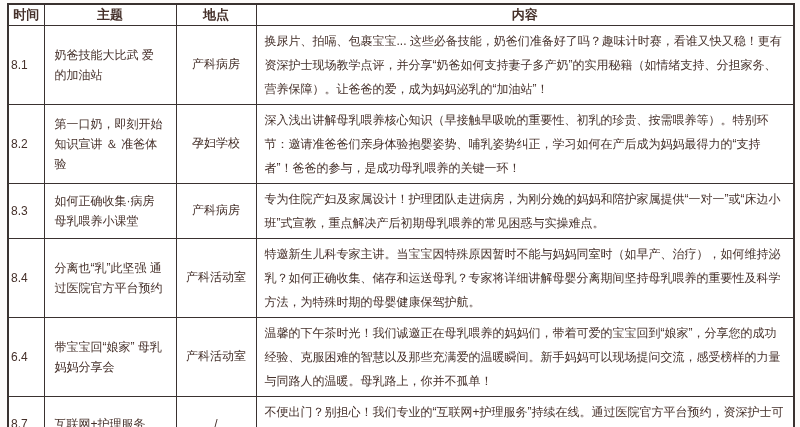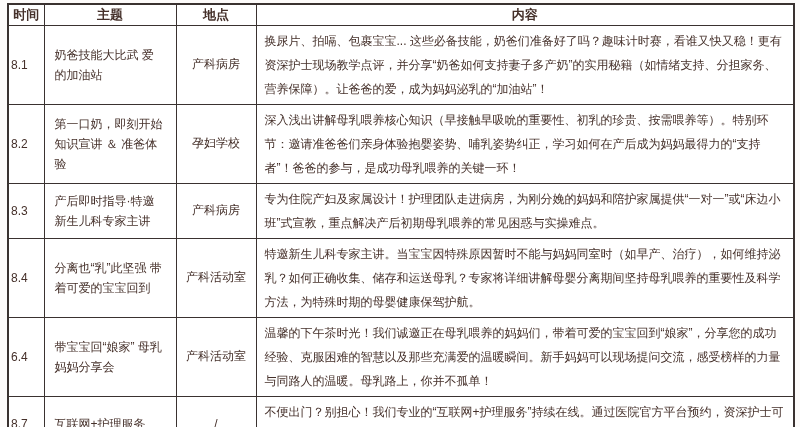--- a/index.html
+++ b/index.html
@@ -81,27 +81,27 @@
     <td class="cell-content">换尿片、拍嗝、包裹宝宝... 这些必备技能，奶爸们准备好了吗？趣味计时赛，看谁又快又稳！更有资深护士现场教学点评，并分享“奶爸如何支持妻子多产奶”的实用秘籍（如情绪支持、分担家务、营养保障）。让爸爸的爱，成为妈妈泌乳的“加油站”！</td>
   </tr>
       <tr style="height: 55px;">
     <td class="cell-time">8.2</td>
     <td class="cell-topic">第一口奶，即刻开始 知识宣讲 ＆ 准爸体验</td>
     <td class="cell-location">孕妇学校</td>
     <td class="cell-content">深入浅出讲解母乳喂养核心知识（早接触早吸吮的重要性、初乳的珍贵、按需喂养等）。特别环节：邀请准爸爸们亲身体验抱婴姿势、哺乳姿势纠正，学习如何在产后成为妈妈最得力的“支持者”！爸爸的参与，是成功母乳喂养的关键一环！</td>
   </tr>
       <tr style="height: 52px;">
     <td class="cell-time">8.3</td>
-    <td class="cell-topic">产后即时指导·特邀新生儿科专家主讲</td>
+    <td class="cell-topic">如何正确收集·病房母乳喂养小课堂</td>
     <td class="cell-location">产科病房</td>
     <td class="cell-content">专为住院产妇及家属设计！护理团队走进病房，为刚分娩的妈妈和陪护家属提供“一对一”或“床边小班”式宣教，重点解决产后初期母乳喂养的常见困惑与实操难点。</td>
   </tr>
       <tr style="height: 56px;">
     <td class="cell-time">8.4</td>
-    <td class="cell-topic">分离也“乳”此坚强 带着可爱的宝宝回到</td>
+    <td class="cell-topic">分离也“乳”此坚强 通过医院官方平台预约</td>
     <td class="cell-location">产科活动室</td>
     <td class="cell-content">特邀新生儿科专家主讲。当宝宝因特殊原因暂时不能与妈妈同室时（如早产、治疗），如何维持泌乳？如何正确收集、储存和运送母乳？专家将详细讲解母婴分离期间坚持母乳喂养的重要性及科学方法，为特殊时期的母婴健康保驾护航。</td>
   </tr>
       <tr style="height: 65px;">
     <td class="cell-time">6.4</td>
     <td class="cell-topic">带宝宝回“娘家” 母乳妈妈分享会</td>
     <td class="cell-location">产科活动室</td>
     <td class="cell-content">温馨的下午茶时光！我们诚邀正在母乳喂养的妈妈们，带着可爱的宝宝回到“娘家”，分享您的成功经验、克服困难的智慧以及那些充满爱的温暖瞬间。新手妈妈可以现场提问交流，感受榜样的力量与同路人的温暖。母乳路上，你并不孤单！</td>
   </tr>
       <tr style="height: 49px;">

